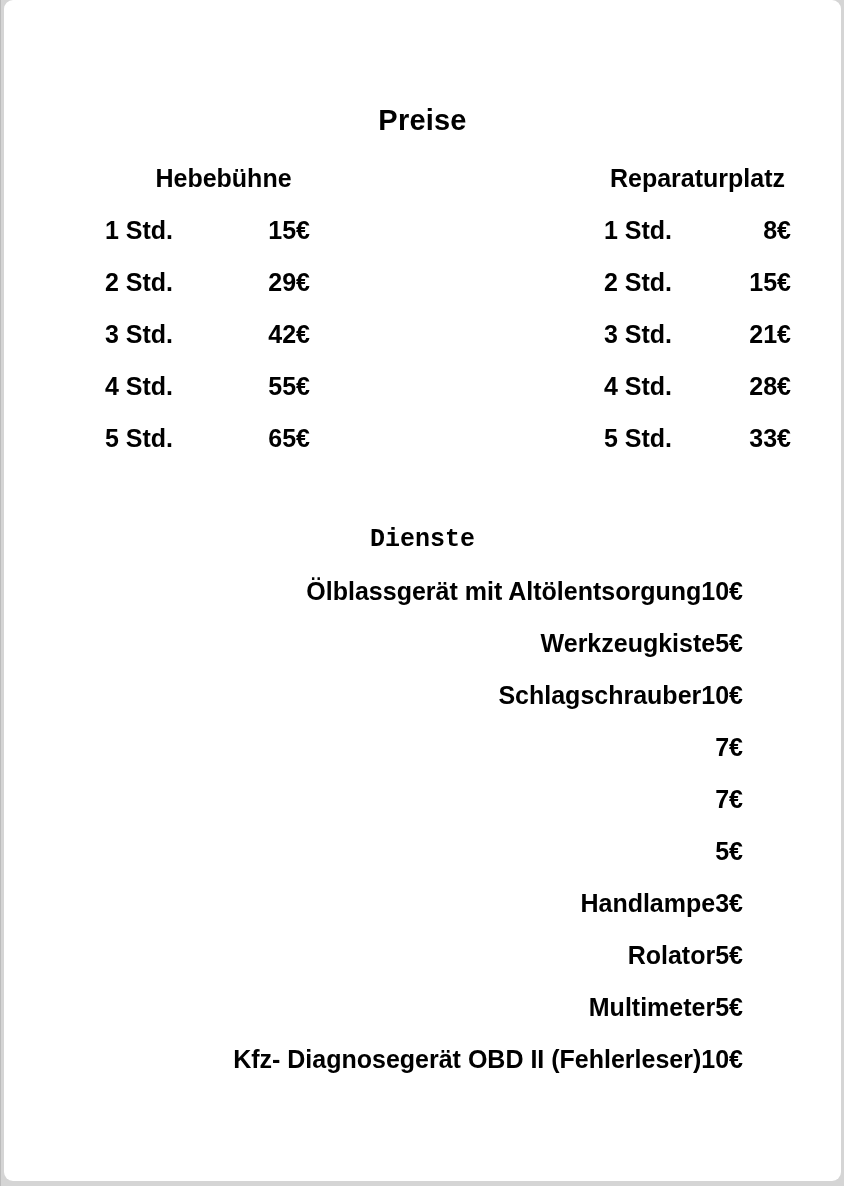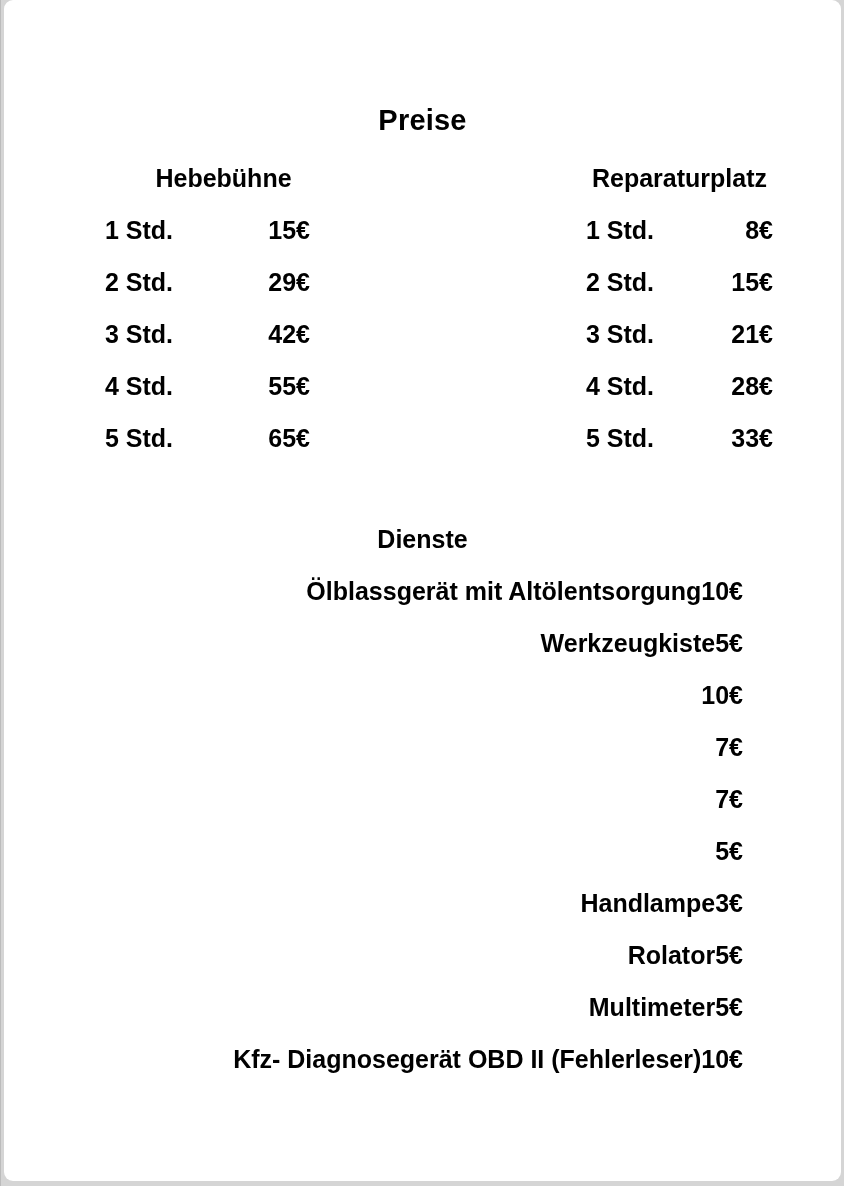--- a/index.html
+++ b/index.html
@@ -35,21 +35,21 @@
     padding-top: 103px;
     line-height: 34px;
     text-align: center;
     font-size: 29px;
     font-weight: 700;
     letter-spacing: 0.2px;
   }
   .columns {
     display: flex;
     justify-content: space-between;
-    padding: 0 68px 0 101px;
+    padding: 0 50px 0 101px;
     margin-top: 15px;
   }
   .col-left  { width: 205px; }
   .col-right { width: 187px; }
   .col-header {
     height: 52px;
     display: flex;
     align-items: center;
     justify-content: center;
     font-size: 25px;
@@ -66,20 +66,21 @@
     text-align: center;
   }
   .services-header {
     margin-top: 49px;
     height: 52px;
     display: flex;
     align-items: center;
     justify-content: center;
     font-size: 25px;
     font-weight: 700;
+    font-family: Liberation Mono, monospace;
   }
   .services {
     padding: 0 98px 0 101px;
   }
   .service-row {
     height: 52px;
     display: flex;
     align-items: center;
     justify-content: flex-end;
     font-size: 25px;
@@ -152,20 +153,21 @@
     <div class="services">
       <div class="service-row">
         <span>Ölblassgerät mit Altölentsorgung</span>
         <span>10€</span>
       </div>
       <div class="service-row">
         <span>Werkzeugkiste</span>
         <span>5€</span>
       </div>
       <div class="service-row">
+        <span>Schlagschrauber</span>
         <span>10€</span>
       </div>
       <div class="service-row">
         <span>7€</span>
       </div>
       <div class="service-row">
         <span>7€</span>
       </div>
       <div class="service-row">
         <span>5€</span>

